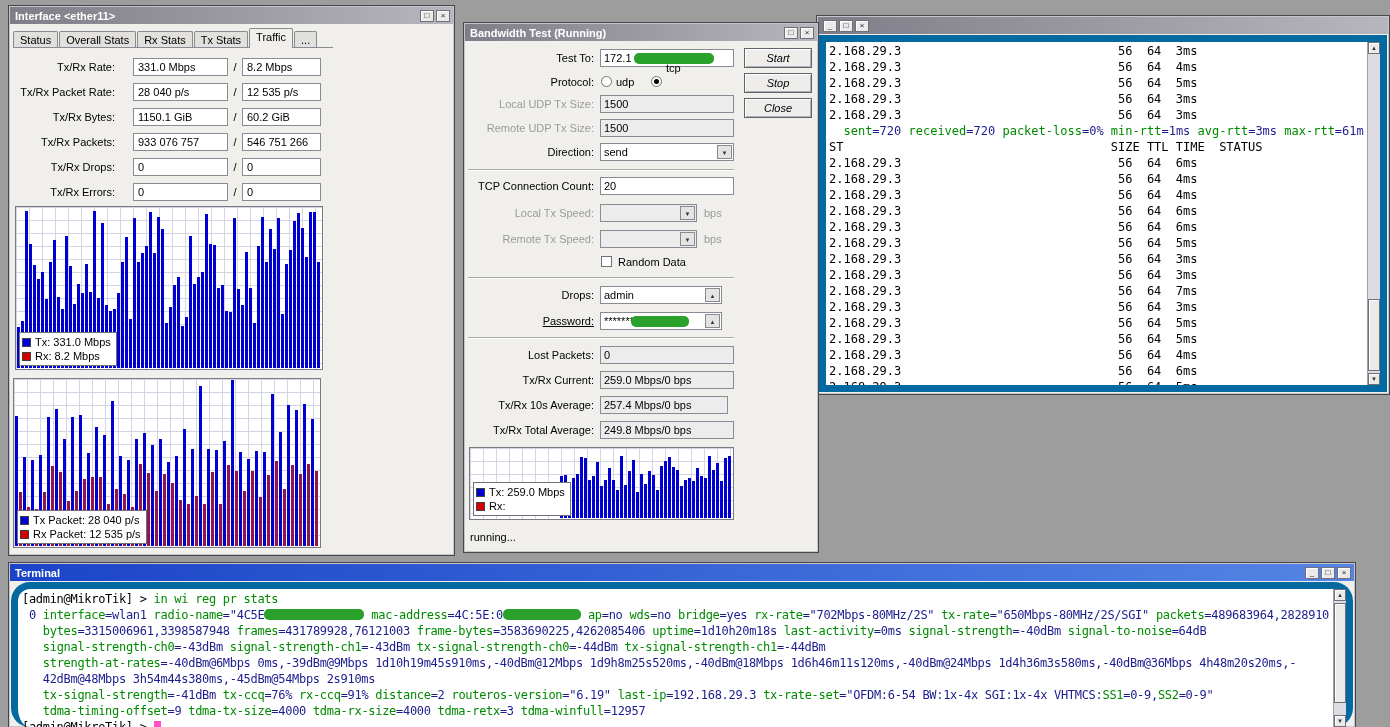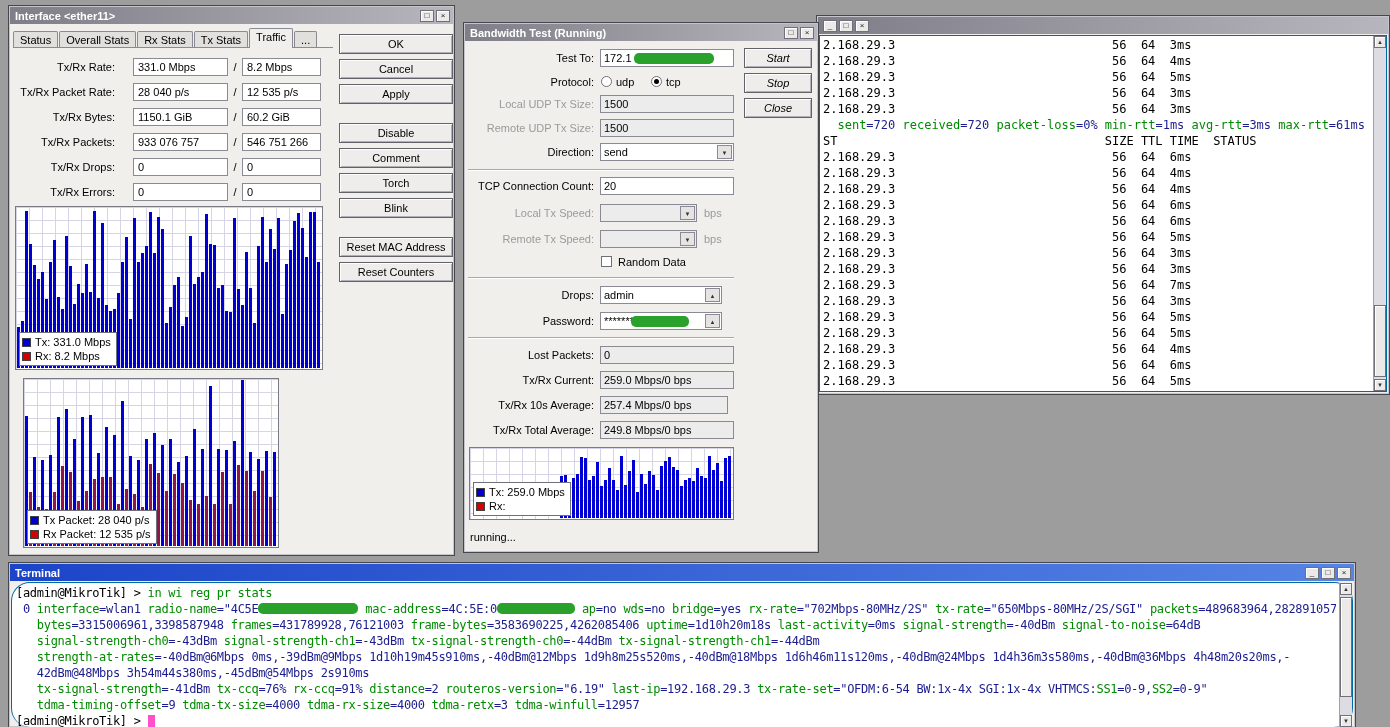--- a/index.html
+++ b/index.html
@@ -48,21 +48,21 @@
            padding:0 3px; white-space:nowrap; overflow:hidden; }
   .input.ro { background:#ececec; }
   .dbtn { position:absolute; right:1px; top:1px; bottom:1px; width:15px; background:#e6e4e2; border:1px solid #8a8a94;
           font-size:6px; line-height:14px; text-align:center; color:#333; }
   .radio { position:absolute; width:11px; height:11px; border-radius:50%; background:#fff; border:1px solid #707078; }
   .radio.sel::after { content:""; position:absolute; left:2px; top:2px; width:5px; height:5px; border-radius:50%; background:#000; }
   .rlbl { position:absolute; height:18px; line-height:18px; white-space:nowrap; }
   .cbox { position:absolute; width:11px; height:11px; background:#fff; border:1px solid #707078; }
   .sep { position:absolute; height:2px; border-top:1px solid #a8a8ac; border-bottom:1px solid #fff; }
 
-  .tcontent { position:absolute; background:#fff; border:1px solid #0369a1; }
+  .tcontent { position:absolute; background:#fff; border:7px solid #0369a1; }
   .term { font-family:"DejaVu Sans Mono",monospace; font-size:12px; line-height:16px; white-space:pre; }
   .pline { color:#000; }
   .tline { letter-spacing:-0.3px; }
   .tp { color:#000000; }
   .tc { color:var(--command-green,#008a00); }
   .tk { color:var(--terminal-key-green,#008a00); }
   .tv { color:var(--terminal-value-navy,#1c1c8e); }
   .cursor { display:inline-block; width:7px; height:12px; background:var(--cursor-pink,#ff4fc9); vertical-align:-2px; }
   .redact { display:inline-block; height:11px; border-radius:5px; background:var(--redaction-green,#2aa12a); vertical-align:-1px; }
   .redact.abs { position:absolute; }
@@ -231,21 +231,21 @@
           <span class="chip" style="background: rgb(0, 0, 210);"></span>
           <span>Tx: 331.0 Mbps</span>
         </div>
         <div class="lgrow">
           <span class="chip" style="background: rgb(212, 0, 0);"></span>
           <span>Rx: 8.2 Mbps</span>
         </div>
       </div>
   </div>
 
-  <div class="graph" style="left:14px;top:372px;width:256px;height:170px;">
+  <div class="graph" style="left:4px;top:372px;width:308px;height:170px;">
     <div class="barwrap">
         <div class="bar" style="height: 78.3%; background: rgb(0, 0, 210);"></div>
         <div class="bar" style="height: 32.8%; background: rgb(142, 22, 72);"></div>
         <div class="bar" style="height: 53.5%; background: rgb(0, 0, 210);"></div>
         <div class="bar" style="height: 23.4%; background: rgb(142, 22, 72);"></div>
         <div class="bar" style="height: 51.8%; background: rgb(0, 0, 210);"></div>
         <div class="bar" style="height: 22.2%; background: rgb(142, 22, 72);"></div>
         <div class="bar" style="height: 54.6%; background: rgb(0, 0, 210);"></div>
         <div class="bar" style="height: 32.6%; background: rgb(142, 22, 72);"></div>
         <div class="bar" style="height: 77.9%; background: rgb(0, 0, 210);"></div>
@@ -322,51 +322,40 @@
           <span class="chip" style="background: rgb(0, 0, 210);"></span>
           <span>Tx Packet: 28 040 p/s</span>
         </div>
         <div class="lgrow">
           <span class="chip" style="background: rgb(212, 0, 0);"></span>
           <span>Rx Packet: 12 535 p/s</span>
         </div>
       </div>
   </div>
 
-  <div style="position:absolute;left:330px;top:28px;width:114px;display:flex;flex-direction:column;gap:5px;">
-      <div class="pbtn">OK</div>
-      <div class="pbtn">Cancel</div>
-      <div class="pbtn">Apply</div>
-      <div class="pbtn" style="margin-top: 14px;">Disable</div>
-      <div class="pbtn">Comment</div>
-      <div class="pbtn">Torch</div>
-      <div class="pbtn">Blink</div>
-      <div class="pbtn" style="margin-top: 14px;">Reset MAC Address</div>
-      <div class="pbtn">Reset Counters</div>
-    </div>
 </div>
 
 <div class="win" style="left:463px;top:22px;width:356px;height:531px;z-index:3;">
   <div class="tbar">
     <span class="ttl">Bandwidth Test (Running)</span>
     <span class="tbtn">□</span>
     <span class="tbtn">×</span>
   </div>
 
   <div class="lbl" style="top:26px;">Test To:</div>
   <div class="input" style="left:136px;top:26px;width:134px;">
     <span>172.1</span>
     <span class="redact abs" style="left:33px;top:3px;width:80px;"></span>
   </div>
 
   <div class="lbl" style="top:50px;">Protocol:</div>
   <span class="radio" style="left:137px;top:53px;"></span>
   <span class="rlbl" style="left:152px;top:50px;">udp</span>
   <span class="radio sel" style="left:187px;top:53px;"></span>
-  <span class="rlbl" style="left:202px;top:50px;">tcp</span>
+  <span class="rlbl" style="left:202px;top:36px;">tcp</span>
 
   <div class="lbl dis" style="top:72px;">Local UDP Tx Size:</div>
   <div class="input ro" style="left:136px;top:72px;width:134px;">1500</div>
 
   <div class="lbl dis" style="top:96px;">Remote UDP Tx Size:</div>
   <div class="input ro" style="left:136px;top:96px;width:134px;">1500</div>
 
   <div class="lbl" style="top:120px;">Direction:</div>
   <div class="input" style="left:136px;top:120px;width:134px;">
     <span>send</span>
@@ -394,21 +383,21 @@
   <span class="rlbl" style="left:154px;top:230px;">Random Data</span>
 
   <div class="sep" style="left:4px;top:254px;width:266px;"></div>
 
   <div class="lbl" style="top:263px;">Drops:</div>
   <div class="input" style="left:136px;top:263px;width:122px;">
     <span>admin</span>
     <span class="dbtn">▲</span>
   </div>
 
-  <div class="lbl" style="top:289px;">Password:</div>
+  <div class="lbl" style="top:289px;text-decoration:underline;">Password:</div>
   <div class="input" style="left:136px;top:289px;width:122px;">
     <span>********</span>
     <span class="redact abs" style="left:30px;top:3px;width:58px;"></span>
     <span class="dbtn">▲</span>
   </div>
 
   <div class="sep" style="left:4px;top:314px;width:266px;"></div>
 
   <div class="lbl" style="top:323px;">Lost Packets:</div>
   <div class="input ro" style="left:136px;top:323px;width:134px;">0</div>

